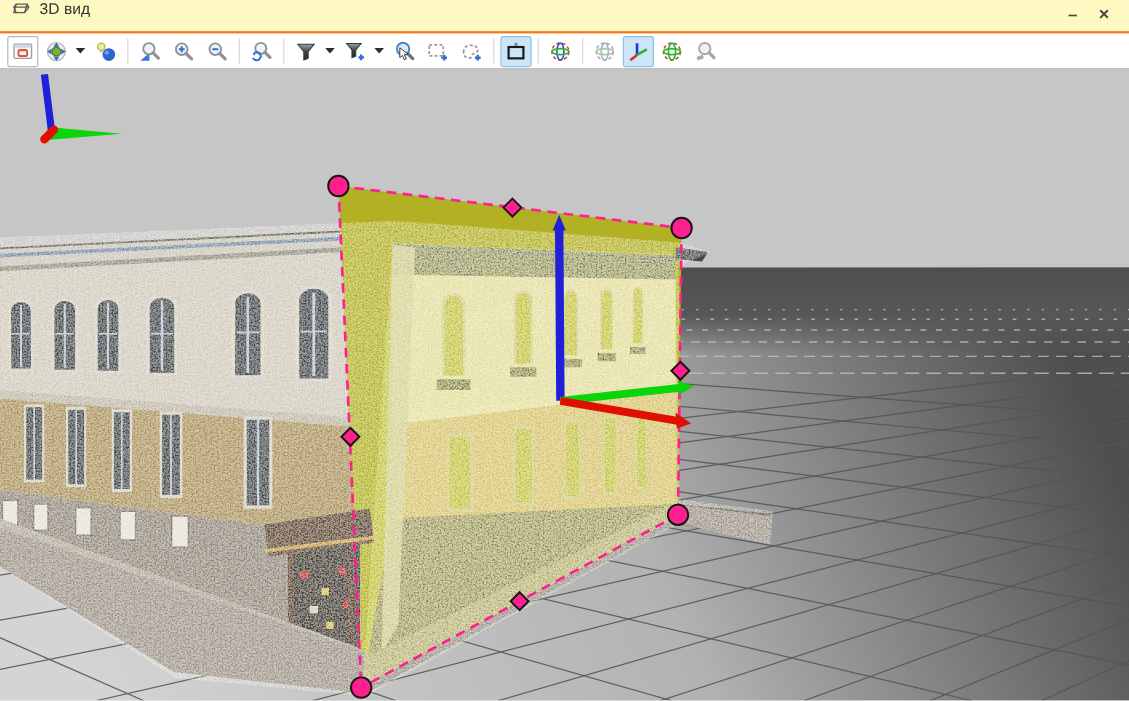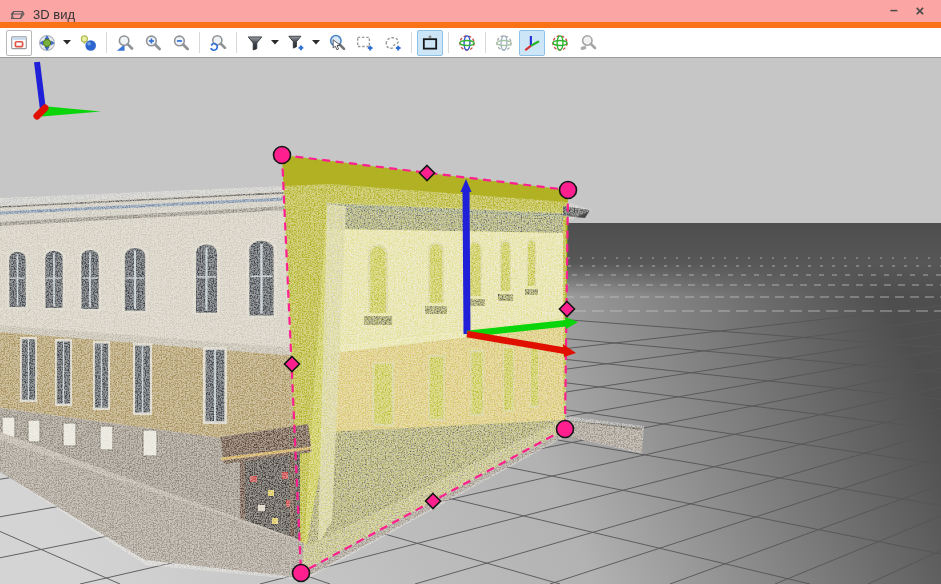--- a/index.html
+++ b/index.html
@@ -1,19 +1,19 @@
 <!DOCTYPE html>
 <html style="--sky: #c6c6c6; --ground-far: #4e4e4e; --ground-mid: #b2b2b2; --ground-near: #d4d4d4; --grid-line: #555555; --plane-fill: #b1b123; --handle-pink: #ff1f8f; --handle-outline: #161616; --axis-x: #e00f00; --axis-y: #0ad50a; --axis-z: #2020d8; --active-bg: #cde6f7; --active-border: #8fc0e6;"><head>
 <meta charset="utf-8">
 <style>
   html,body{margin:0;padding:0;background:#fff;font-family:"Liberation Sans",sans-serif;}
   #app{position:relative;width:941px;height:584px;overflow:hidden;background:#fff;}
   
-  .titlebar{position:absolute;left:0;top:0;width:941px;height:28px;background:#fca5a5;
-    display:flex;align-items:flex-end;border-bottom:6px solid #f97316;box-sizing:border-box;}
+  .titlebar{position:absolute;left:0;top:0;width:941px;height:28px;background:#fef9c3;
+    display:flex;align-items:flex-start;border-bottom:2px solid #f97316;box-sizing:border-box;}
   .titlebar .appicon{margin-left:9px;display:flex;align-items:center;}
   .titlebar .title{margin-left:7px;font-size:13px;color:#333;}
   .titlebar .spacer{flex:1;}
   .wbtn{width:26px;height:24px;display:flex;align-items:center;justify-content:center;
     font-size:14px;font-weight:bold;color:#4a4a4a;background:transparent;border:none;cursor:default;}
   .wbtn.close{margin-right:8px;font-size:15px;}
   
   .toolbar{position:absolute;left:0;top:28px;width:941px;height:30px;background:#ffffff;
     border-bottom:1px solid #9b9b9b;box-sizing:border-box;display:flex;align-items:center;padding-left:5px;}
   .tb{width:26px;height:26px;display:flex;align-items:center;justify-content:center;flex:0 0 auto;

